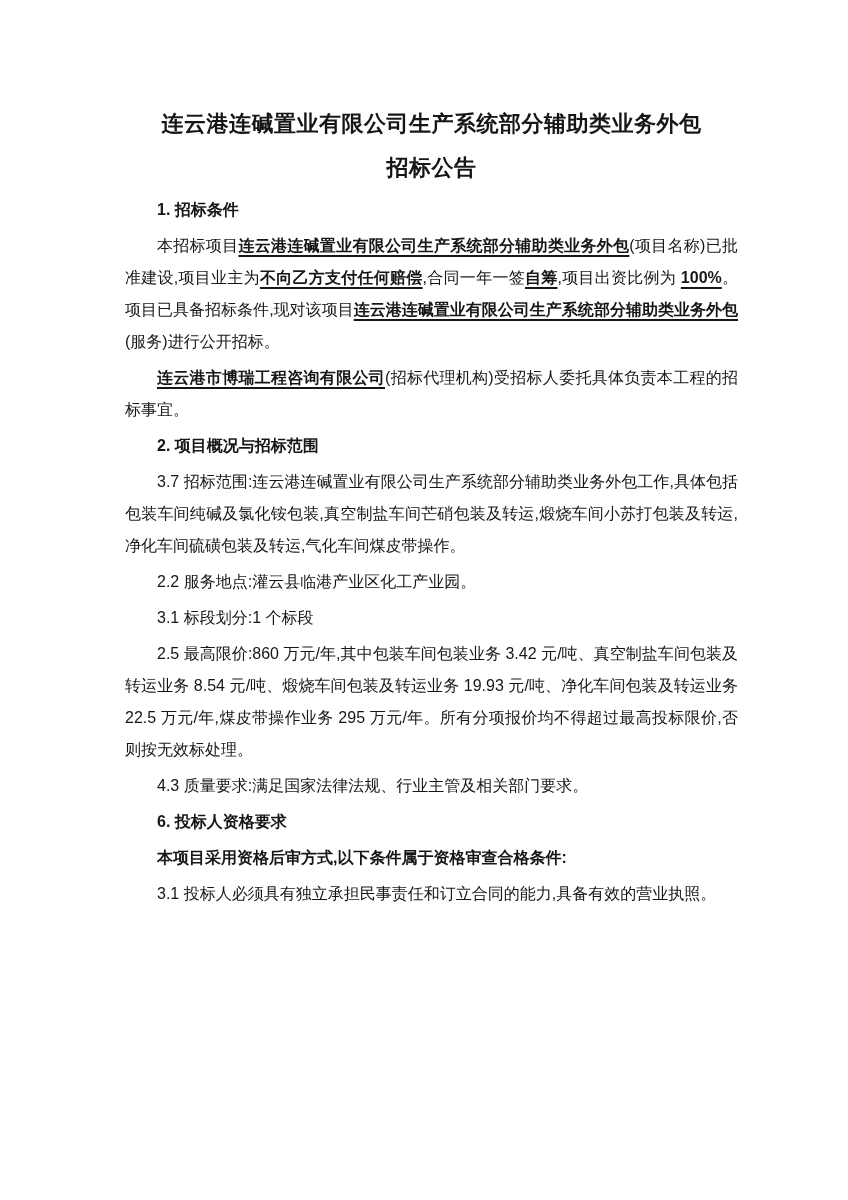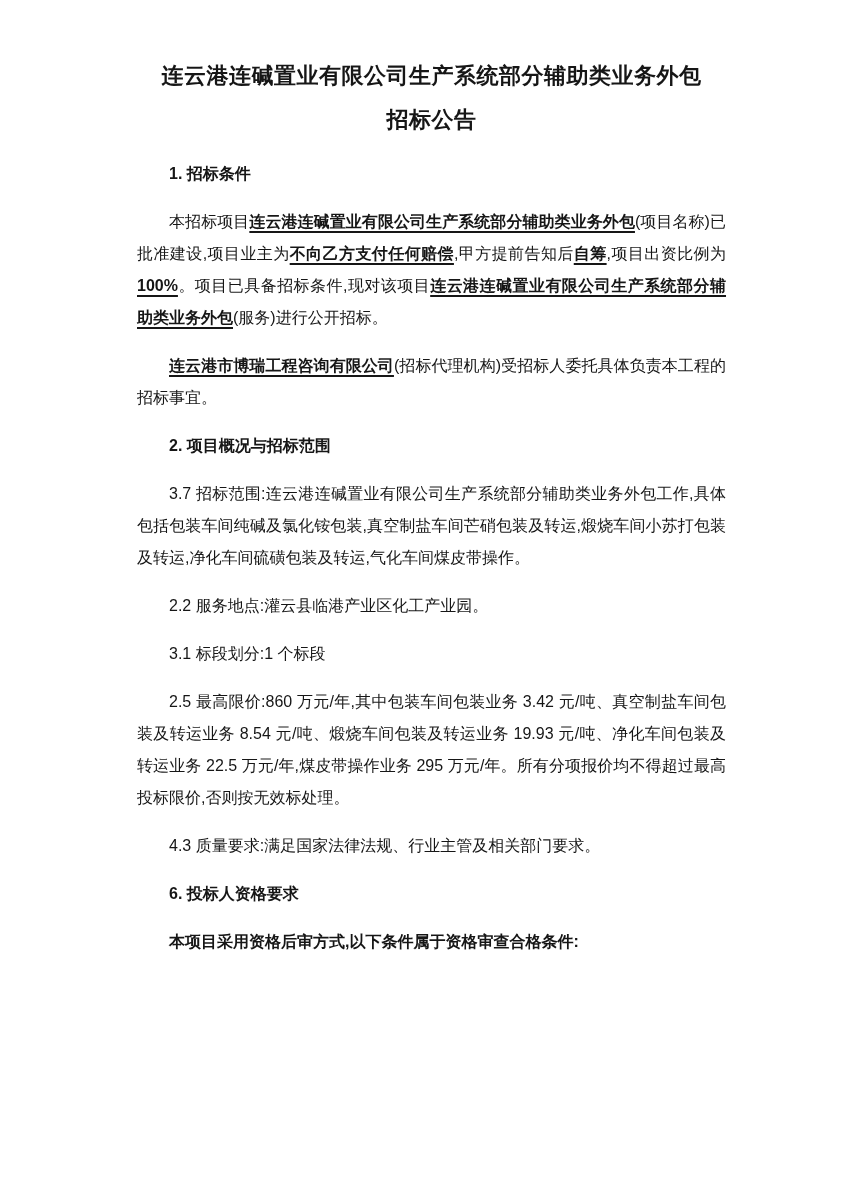--- a/index.html
+++ b/index.html
@@ -5,31 +5,31 @@
   html, body { margin: 0; padding: 0; }
   body {
     width: 848px;
     height: 1200px;
     background: #ffffff;
     font-family: "Liberation Sans", sans-serif;
     color: #161616;
     overflow: hidden;
   }
   .doc {
-    padding: 54px 106px 0 121px; 
+    padding: 102px 106px 0 121px; 
   }
   .title-line {
     font-size: 22px;
     font-weight: 700;
     line-height: 44px;
     text-align: center;
     letter-spacing: 0.5px;
   }
   p {
-    margin: 16px;
+    margin: 4px;
     font-size: 16px;
     line-height: 32px;
     text-align: justify;
     text-indent: 2em;
   }
   p.h {
     font-weight: 700;
   }
   .bu {
     font-weight: 700;
@@ -41,28 +41,29 @@
 </head>
 <body>
 
 <div class="doc">
 
   <div class="title-line">连云港连碱置业有限公司生产系统部分辅助类业务外包</div>
   <div class="title-line">招标公告</div>
 
   <p class="h">1. 招标条件</p>
 
-  <p><span>本招标项目</span><span class="bu">连云港连碱置业有限公司生产系统部分辅助类业务外包</span><span>(项目名称)已批准建设,项目业主为</span><span class="bu">不向乙方支付任何赔偿</span><span>,甲方提前告知后</span><span class="bu">自筹</span><span>,项目出资比例为 </span><span class="bu">100%</span><span>。项目已具备招标条件,现对该项目</span><span class="bu">连云港连碱置业有限公司生产系统部分辅助类业务外包</span><span>(服务)进行公开招标。</span></p>
+  <p><span>本招标项目</span><span class="bu">连云港连碱置业有限公司生产系统部分辅助类业务外包</span><span>(项目名称)已批准建设,项目业主为</span><span class="bu">不向乙方支付任何赔偿</span><span>,合同一年一签</span><span class="bu">自筹</span><span>,项目出资比例为 </span><span class="bu">100%</span><span>。项目已具备招标条件,现对该项目</span><span class="bu">连云港连碱置业有限公司生产系统部分辅助类业务外包</span><span>(服务)进行公开招标。</span></p>
 
   <p><span class="bu">连云港市博瑞工程咨询有限公司</span><span>(招标代理机构)受招标人委托具体负责本工程的招标事宜。</span></p>
 
   <p class="h">2. 项目概况与招标范围</p>
 
   <p>3.7 招标范围:连云港连碱置业有限公司生产系统部分辅助类业务外包工作,具体包括包装车间纯碱及氯化铵包装,真空制盐车间芒硝包装及转运,煅烧车间小苏打包装及转运,净化车间硫磺包装及转运,气化车间煤皮带操作。</p>
   <p>2.2 服务地点:灌云县临港产业区化工产业园。</p>
   <p>3.1 标段划分:1 个标段</p>
   <p>2.5 最高限价:860 万元/年,其中包装车间包装业务 3.42 元/吨、真空制盐车间包装及转运业务 8.54 元/吨、煅烧车间包装及转运业务 19.93 元/吨、净化车间包装及转运业务 22.5 万元/年,煤皮带操作业务 295 万元/年。所有分项报价均不得超过最高投标限价,否则按无效标处理。</p>
   <p>4.3 质量要求:满足国家法律法规、行业主管及相关部门要求。</p>
 
   <p class="h">6. 投标人资格要求</p>
   <p class="h">本项目采用资格后审方式,以下条件属于资格审查合格条件:</p>
+  <p>3.1 投标人必须具有独立承担民事责任和订立合同的能力,具备有效的营业执照。</p>
 
 </div>
 
 </body></html>

